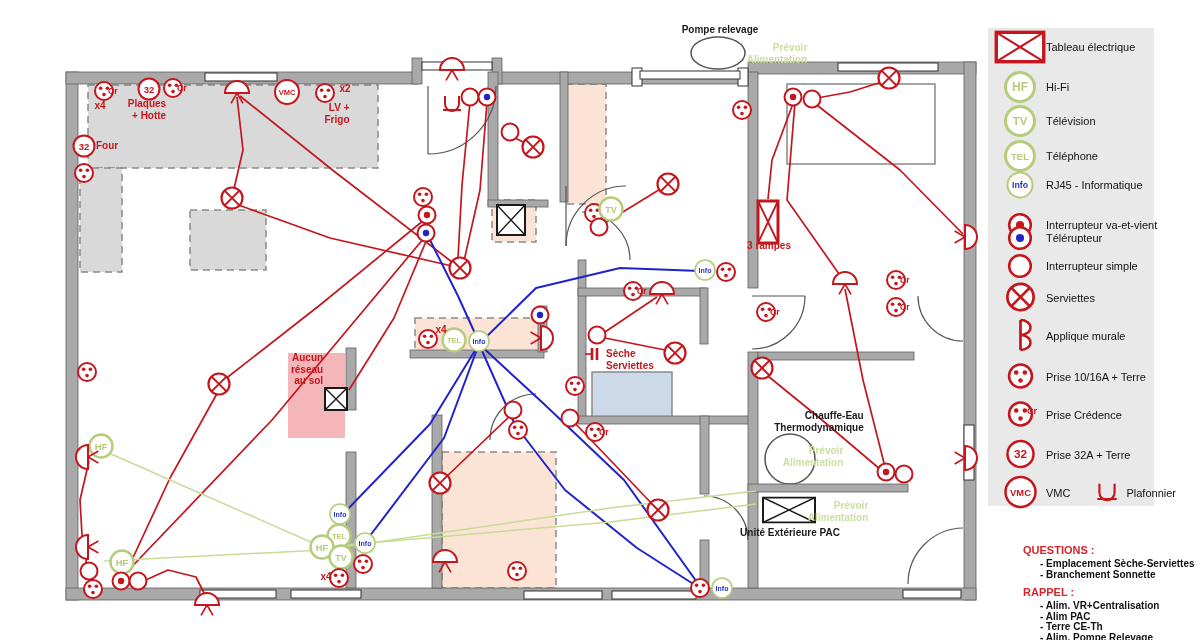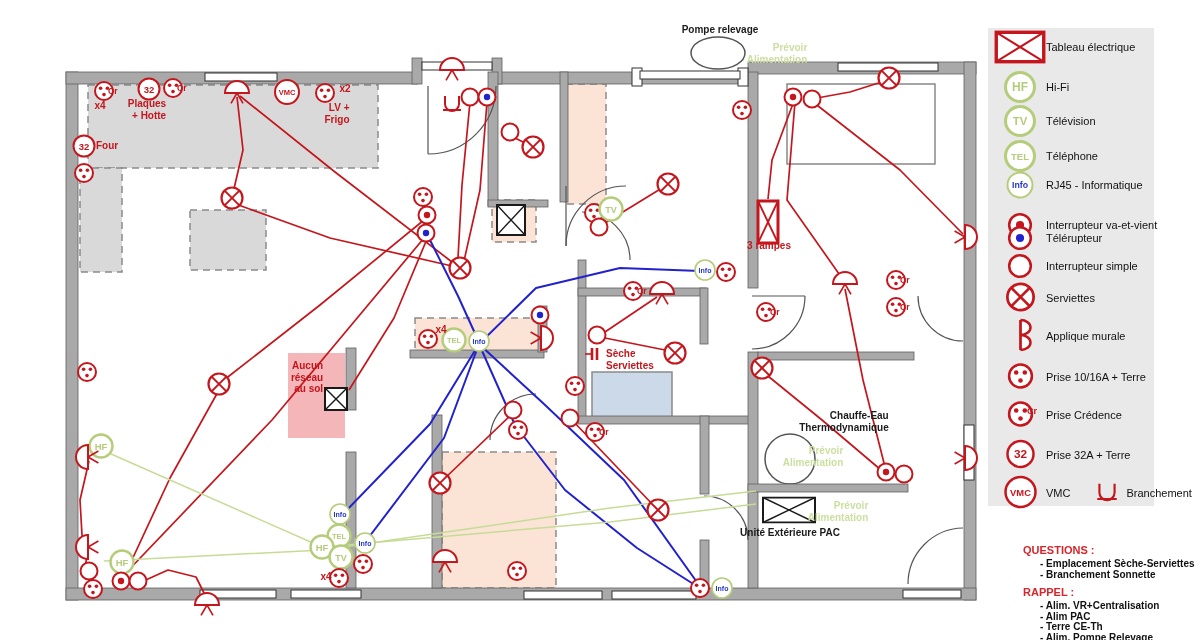--- a/index.html
+++ b/index.html
@@ -541,28 +541,28 @@
       <div class="lbl" style="left: 147px; top: 109px; color: rgb(196, 22, 28);">Plaques
 + Hotte</div>
       <div class="lbl" style="left: 345px; top: 89px; color: rgb(196, 22, 28);">x2</div>
       <div class="lbl" style="left: 337px; top: 113px; color: rgb(196, 22, 28);">LV +
 Frigo</div>
       <div class="lbl left" style="left: 96px; top: 146px; color: rgb(196, 22, 28);">Four</div>
       <div class="lbl" style="left: 720px; top: 30px; color: rgb(26, 26, 26);">Pompe relevage</div>
       <div class="lbl" style="left: 777px; top: 53px; color: rgb(203, 223, 159);">Prévoir
 Alimentation</div>
       <div class="lbl" style="left: 769px; top: 246px; color: rgb(196, 22, 28);">3 rampes</div>
-      <div class="lbl" style="left: 307px; top: 377px; color: rgb(196, 22, 28);">Aucun
+      <div class="lbl" style="left: 307px; top: 369px; color: rgb(196, 22, 28);">Aucun
 réseau
 au sol</div>
       <div class="lbl" style="left: 441px; top: 330px; color: rgb(196, 22, 28);">x4</div>
       <div class="lbl left" style="left: 606px; top: 359px; color: rgb(196, 22, 28);">Sèche
 Serviettes</div>
       <div class="lbl" style="left: 326px; top: 577px; color: rgb(196, 22, 28);">x4</div>
-      <div class="lbl" style="left: 844px; top: 421px; color: rgb(26, 26, 26);">Chauffe-Eau
+      <div class="lbl" style="left: 819px; top: 421px; color: rgb(26, 26, 26);">Chauffe-Eau
 Thermodynamique</div>
       <div class="lbl" style="left: 813px; top: 456px; color: rgb(203, 223, 159);">Prévoir
 Alimentation</div>
       <div class="lbl" style="left: 838px; top: 511px; color: rgb(203, 223, 159);">Prévoir
 Alimentation</div>
       <div class="lbl" style="left: 790px; top: 533px; color: rgb(26, 26, 26);">Unité Extérieure PAC</div>
     </div>
 
   <div class="legend">
     <div id="legend-items">
@@ -694,21 +694,21 @@
             <svg width="35" height="35" viewBox="-14 -14 28 28">
               <circle r="12" fill="#fff" stroke="#c4161c" stroke-width="2"></circle>
               <text y="2.8" text-anchor="middle" font-family="Liberation Sans,sans-serif" font-size="7.5" font-weight="bold" fill="#c4161c">VMC</text>
             </svg>
           </span>
           <span class="lt">VMC</span>
           <span class="ic2"><svg width="26" height="26" viewBox="-12 -12 24 24">
               <path d="M-7,-8 L-7,0 A7,7 0 0 0 7,0 L7,-8" fill="none" stroke="#c4161c" stroke-width="2"></path>
               <line x1="-9" y1="6" x2="9" y2="6" stroke="#c4161c" stroke-width="2"></line>
             </svg></span>
-          <span class="lt">Branchement</span>
+          <span class="lt">Plafonnier</span>
         </div>
       </div>
   </div>
 
   <div class="notes">
     <div class="nblock">
       <div class="ntitle">QUESTIONS :</div>
       <div id="questions-list">
           <div class="nitem">- Emplacement Sèche-Serviettes</div>
           <div class="nitem">- Branchement Sonnette</div>

